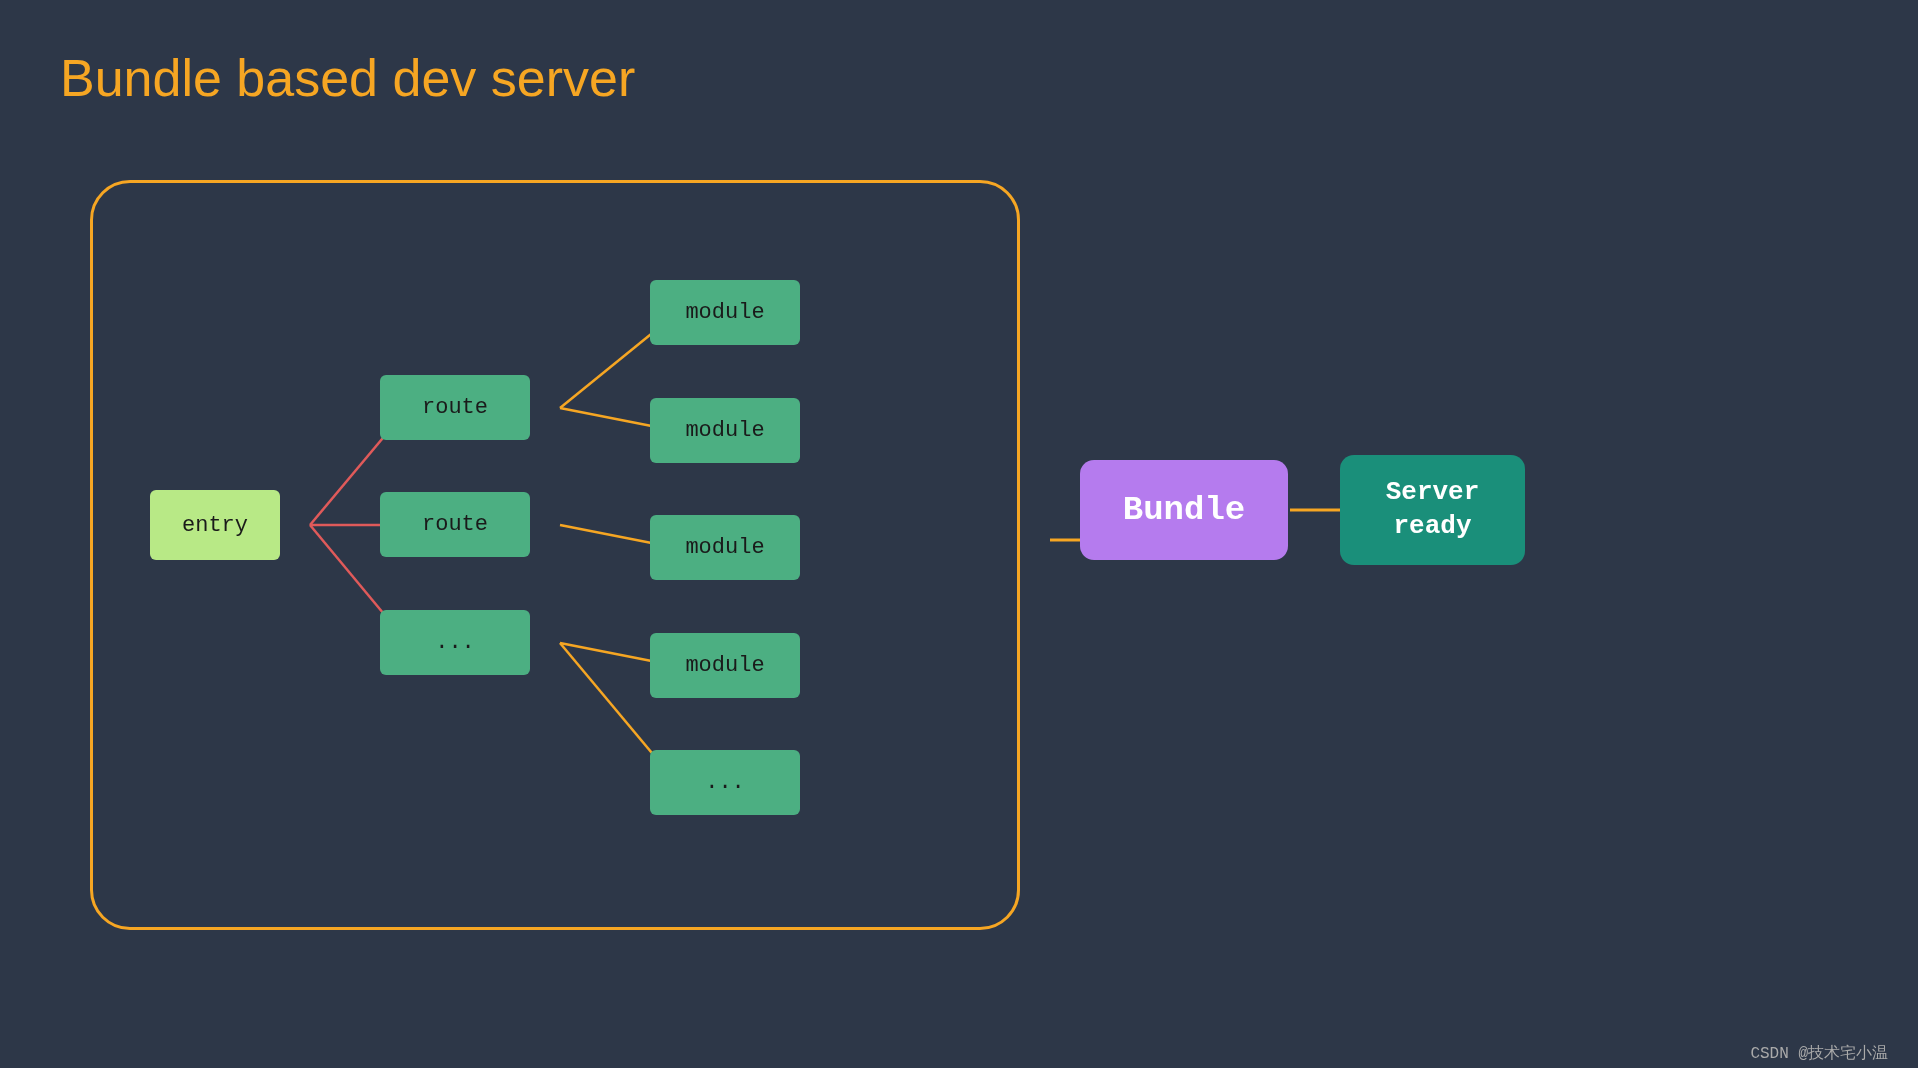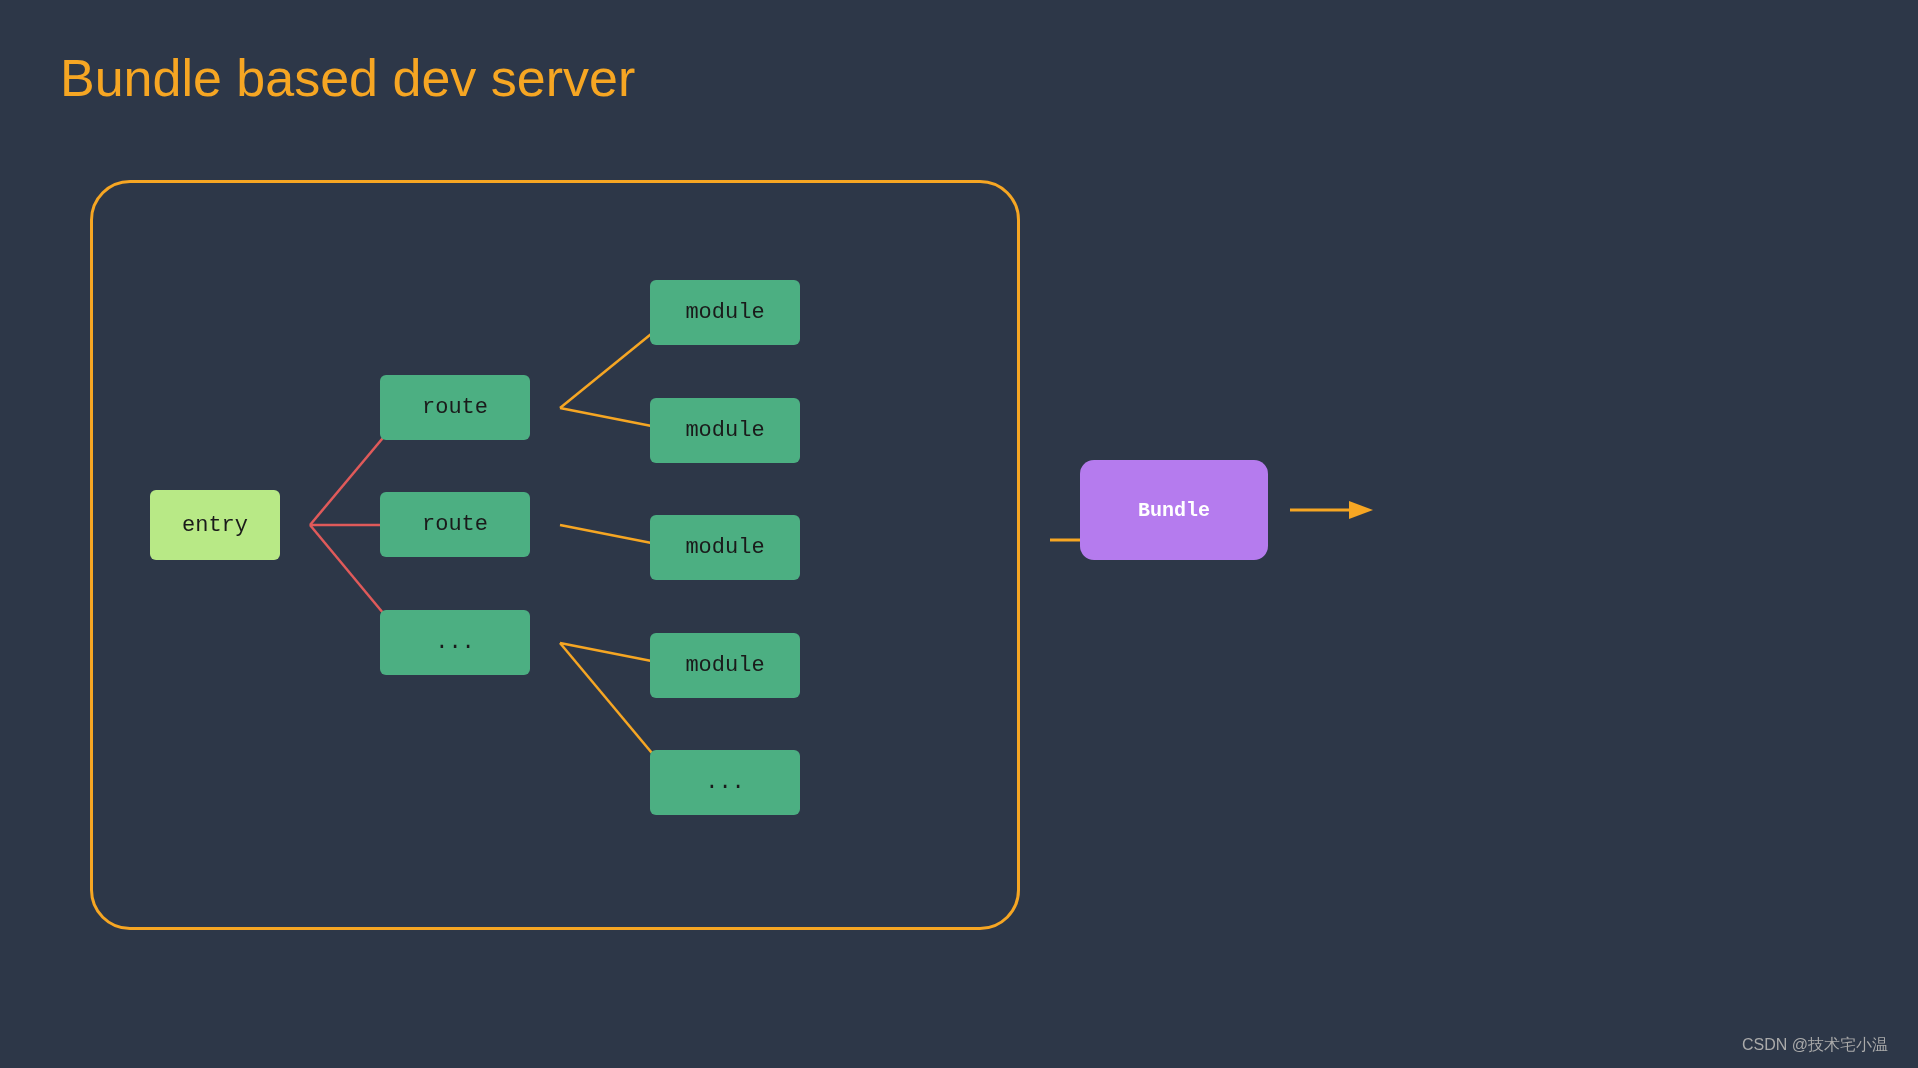--- a/index.html
+++ b/index.html
@@ -121,25 +121,25 @@
     .node-module5 {
       background-color: #4caf82;
       width: 150px;
       height: 65px;
       top: 600px;
       left: 590px;
     }
 
     .node-bundle {
       background-color: #b57bee;
-      width: 188px;
+      width: 208px;
       height: 100px;
       top: 310px;
       left: 1020px;
-      font-size: 20px;
+      font-size: 34px;
       font-weight: bold;
       color: white;
       border-radius: 14px;
     }
 
     .node-server-ready {
       background-color: #1a8f7a;
       width: 185px;
       height: 110px;
       top: 305px;
@@ -157,25 +157,25 @@
       position: absolute;
       top: 0;
       left: 0;
       width: 1800px;
       height: 870px;
       pointer-events: none;
     }
 
     .watermark {
       position: absolute;
-      bottom: 12px;
+      bottom: 4px;
       right: 30px;
       color: #aaa;
       font-size: 16px;
-      font-family: Liberation Sans, sans-serif;
+      font-family: Liberation Mono, monospace;
     }
   </style>
 </head>
 <body>
 
 <div class="slide-title">Bundle based dev server</div>
 
 <div class="main-container">
 
   <div class="bundle-box"></div>
@@ -250,16 +250,19 @@
   </div>
 
   <div class="node node-module5">
     <span>...</span>
   </div>
 
   <div class="node node-bundle">
     <span>Bundle</span>
   </div>
 
+  <div class="node node-server-ready">
+    <span>Server<br>ready</span>
+  </div>
 
 </div>
 
 <div class="watermark">CSDN @技术宅小温</div>
 
 </body></html>

